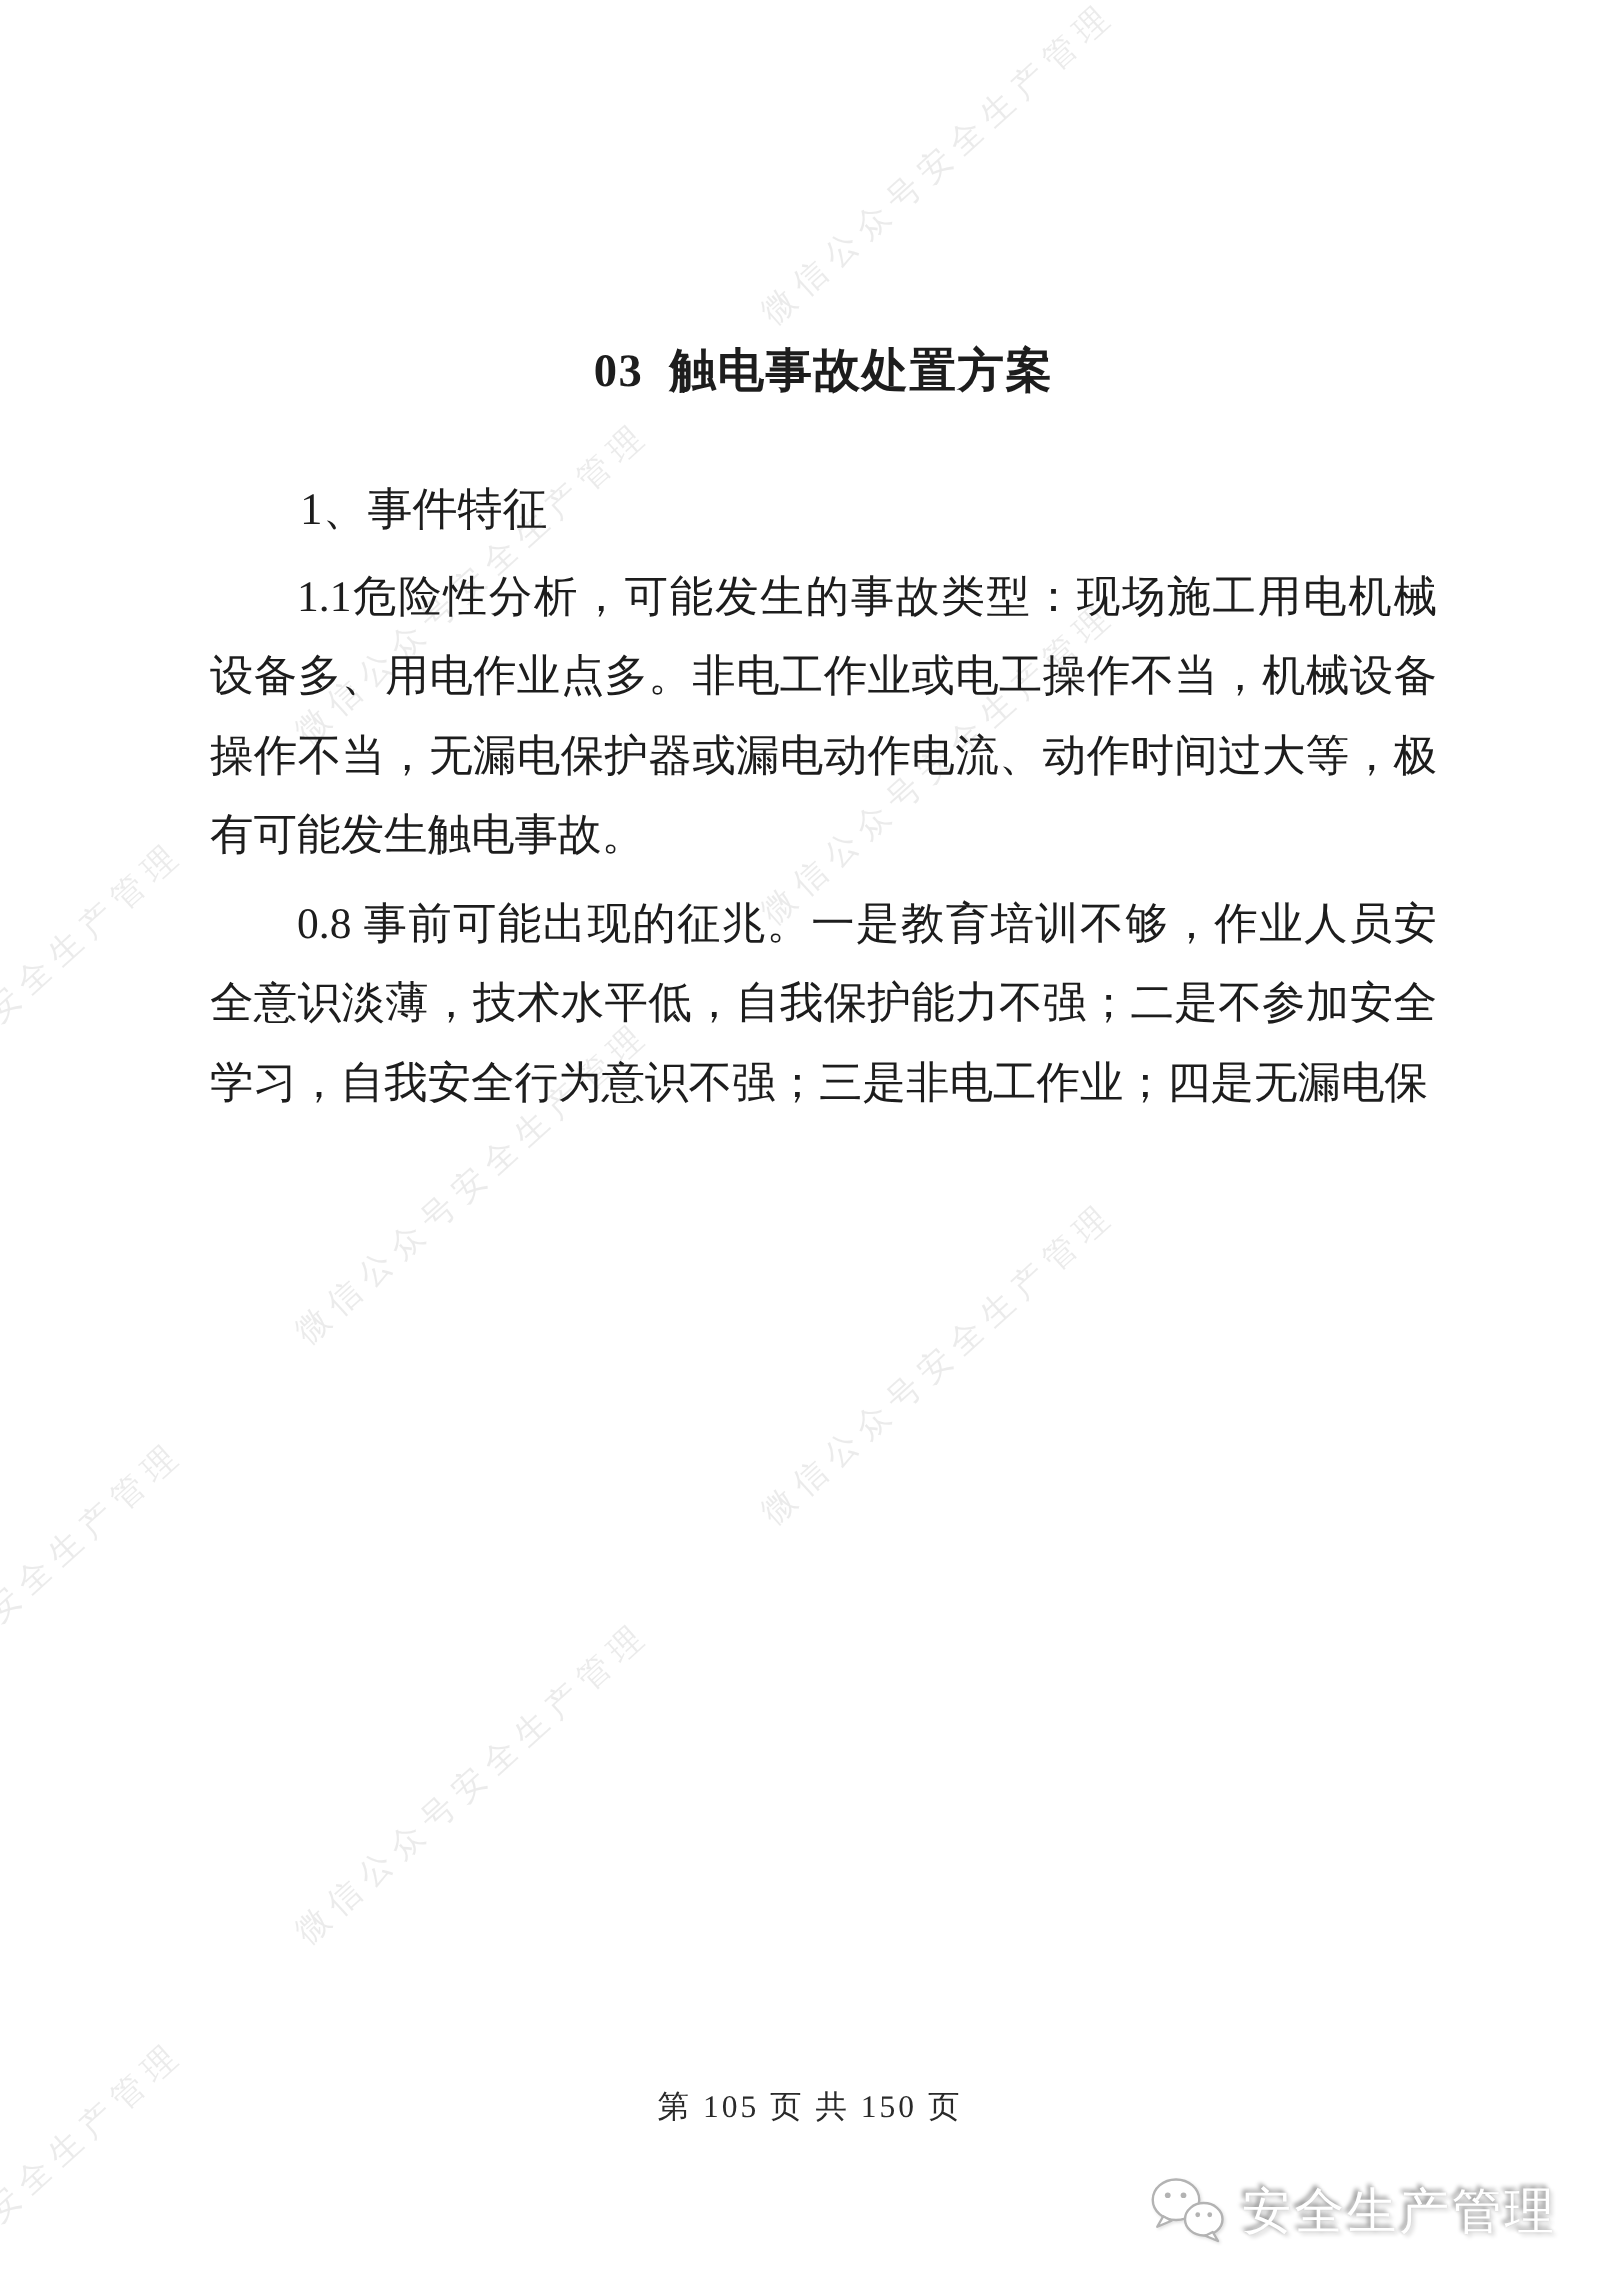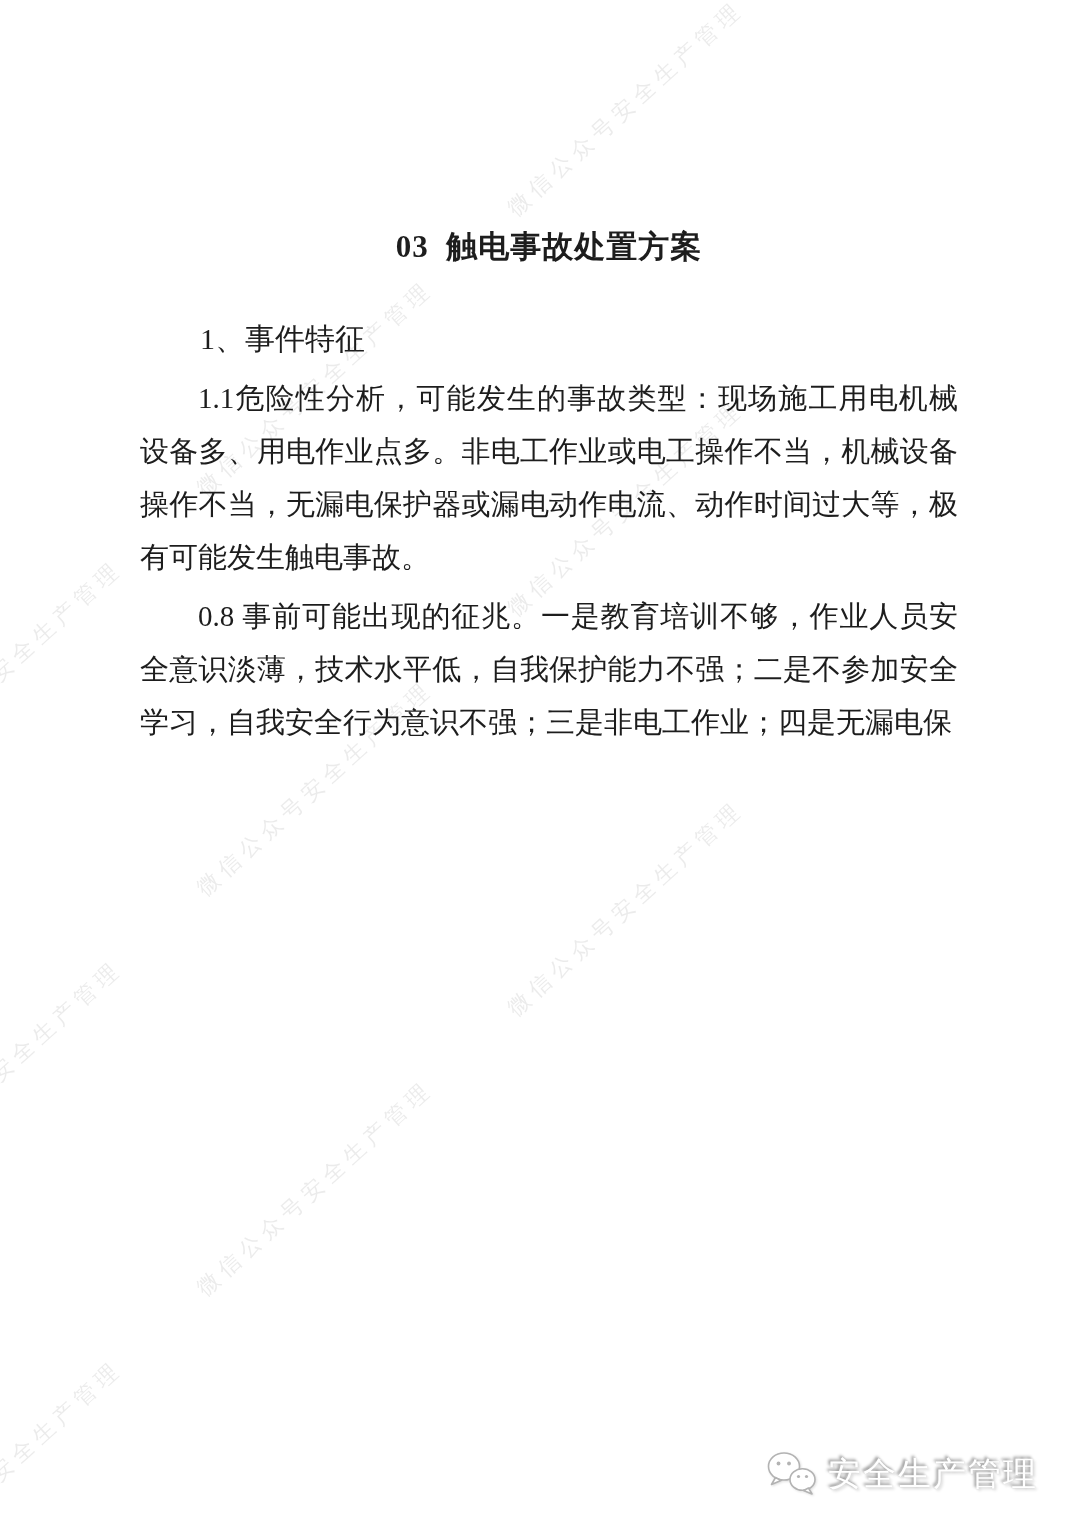--- a/index.html
+++ b/index.html
@@ -111,20 +111,21 @@
     </div>
   </div>
 
   <div class="content">
     <h1 class="doc-title">03  触电事故处置方案</h1>
     <h2 class="section-heading">1、事件特征</h2>
     <p class="para para-first">1.1危险性分析，可能发生的事故类型：现场施工用电机械设备多、用电作业点多。非电工作业或电工操作不当，机械设备操作不当，无漏电保护器或漏电动作电流、动作时间过大等，极有可能发生触电事故。</p>
     <p class="para">0.8 事前可能出现的征兆。一是教育培训不够，作业人员安全意识淡薄，技术水平低，自我保护能力不强；二是不参加安全学习，自我安全行为意识不强；三是非电工作业；四是无漏电保</p>
   </div>
 
+  <div class="page-footer">第 105 页 共 150 页</div>
 
   <div class="brand">
     <span class="brand-icon">
       <svg width="54" height="47" viewBox="0 0 54 47" xmlns="http://www.w3.org/2000/svg">
         <g fill="#ffffff" stroke="#b3b3b3" stroke-width="1.6" stroke-linejoin="round">
           <ellipse cx="20" cy="16.5" rx="15.5" ry="13.5"></ellipse>
           <path d="M11.5 27.5 L7.5 34.5 L17 30.5 Z"></path>
           <ellipse cx="38.5" cy="29.5" rx="12.5" ry="10.8"></ellipse>
           <path d="M44.5 38 L48 44 L39.5 40.5 Z"></path>
         </g>

